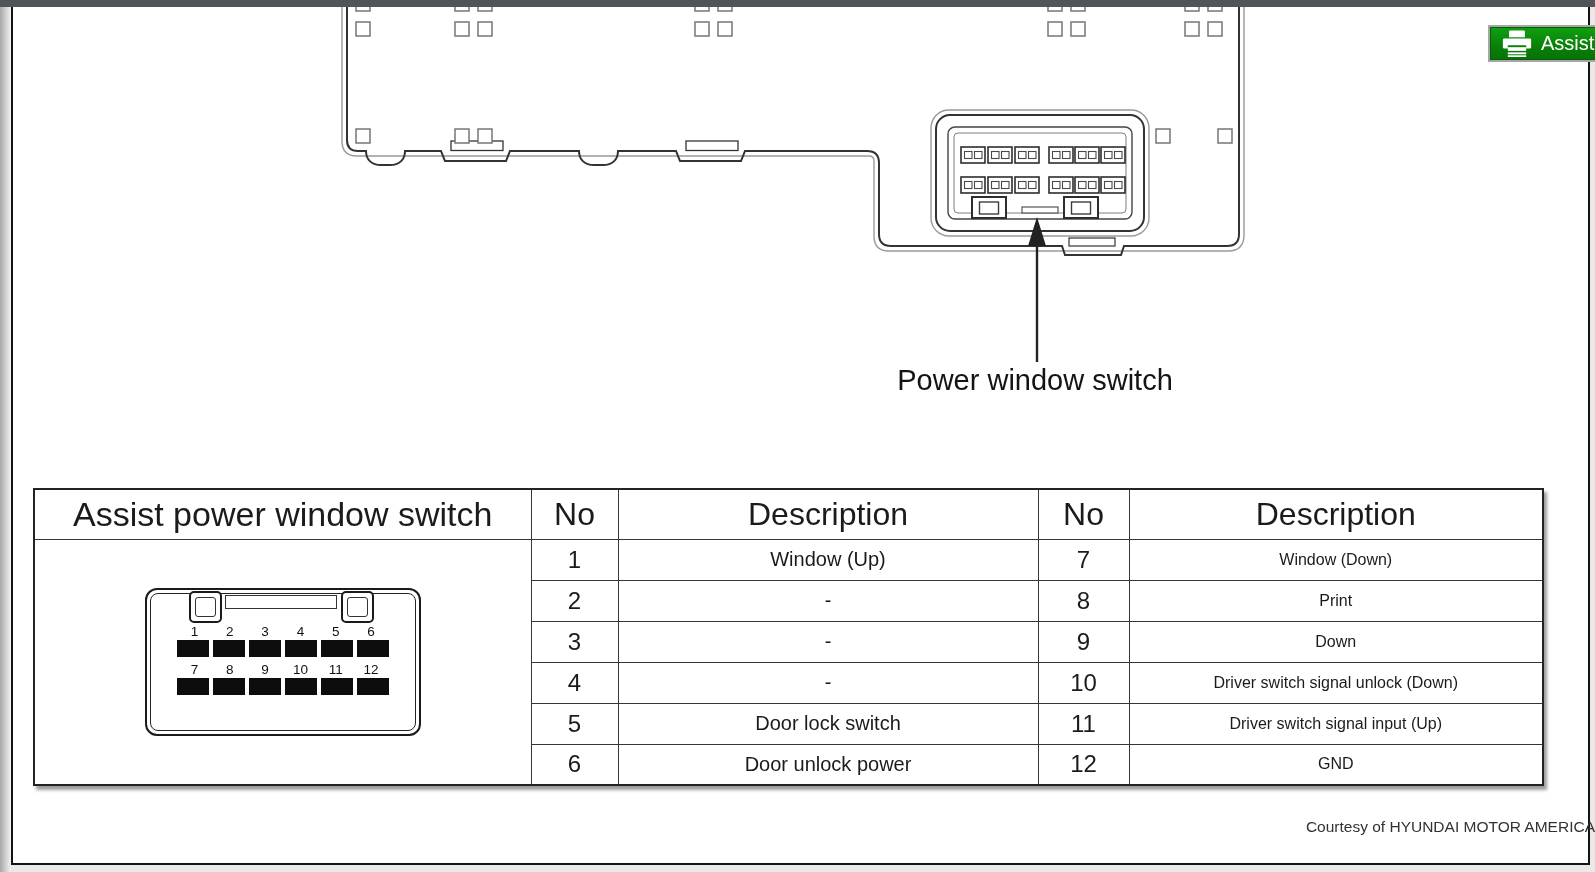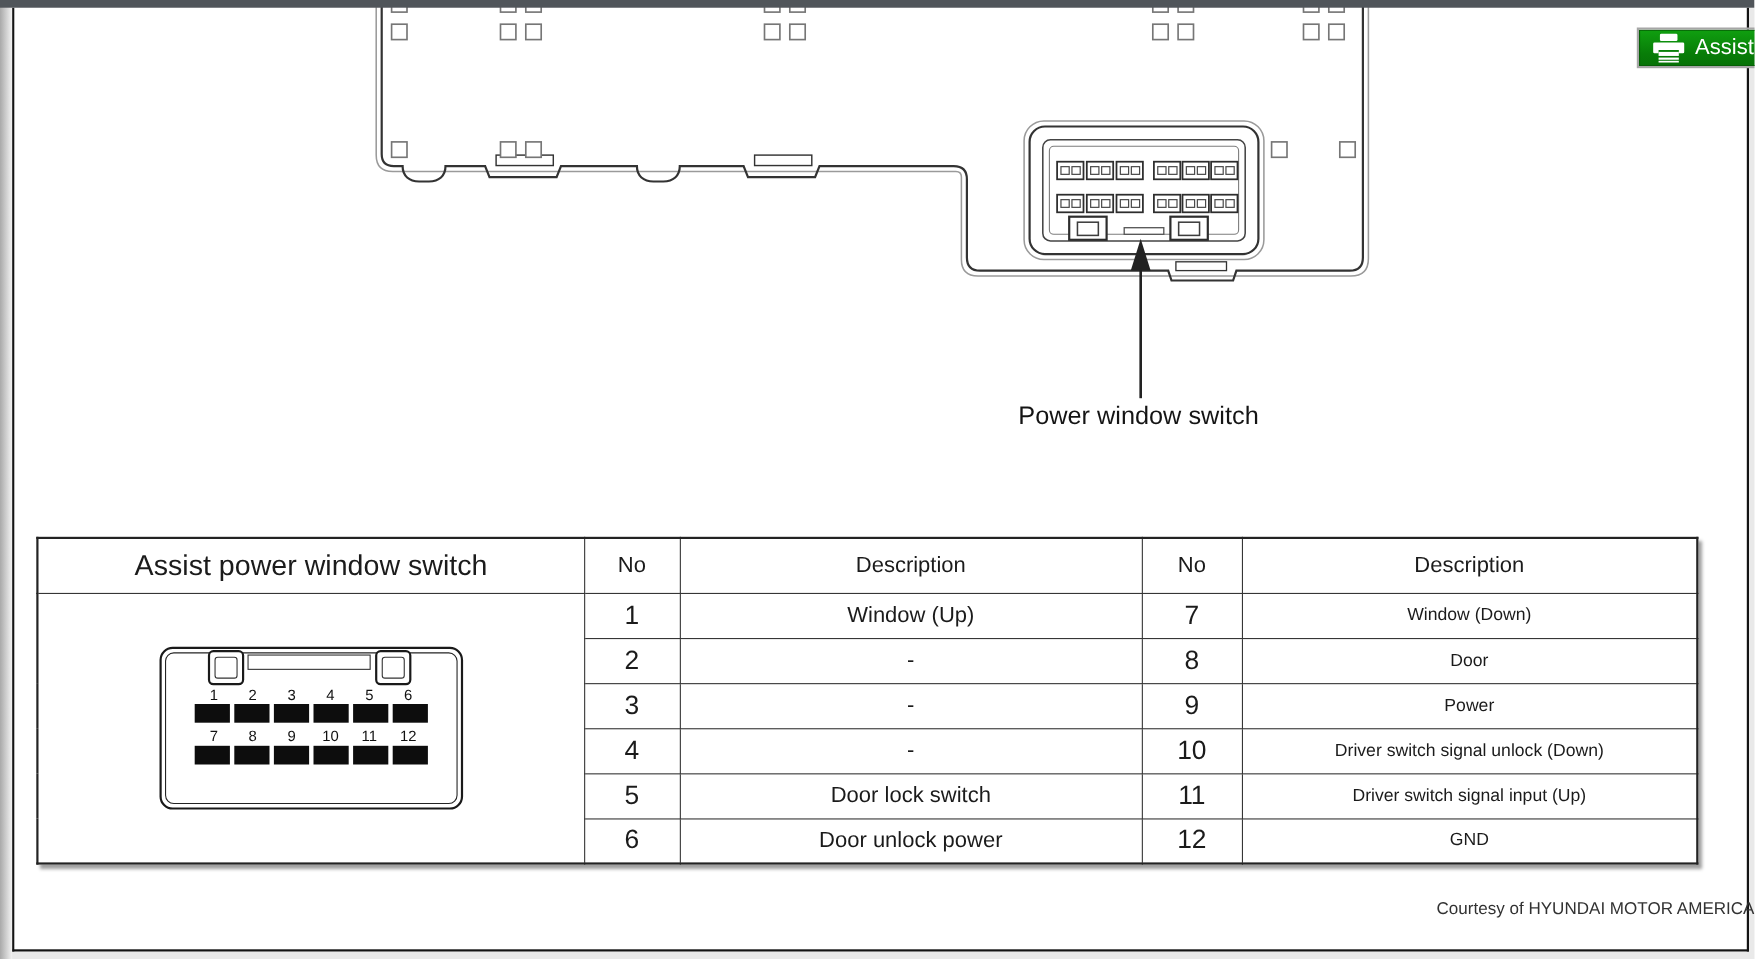--- a/index.html
+++ b/index.html
@@ -4,27 +4,27 @@
 <style>
   *{box-sizing:border-box;margin:0;padding:0}
   html,body{width:1595px;height:872px}
   body{position:relative;overflow:hidden;background:#e9e9e9;font-family:"Liberation Sans",sans-serif;color:#1b1b1b}
 
   .page{position:absolute;left:11px;top:7px;width:1579px;height:858px;background:#fff;border:2px solid #141414;border-top:none}
   .edge-strip{position:absolute;left:0;top:0;width:11px;height:872px;background:linear-gradient(to right,#a9a9a9,#f3f3f3);z-index:30}
   .topbar{position:absolute;left:0;top:0;width:1595px;height:7px;background:#50555a;z-index:40}
 
   .diagram-svg{position:absolute;left:0;top:0;z-index:5}
-  .diagram-label{position:absolute;left:885px;top:364px;width:300px;text-align:center;font-size:23px;color:#141414;z-index:6}
+  .diagram-label{position:absolute;left:885px;top:364px;width:300px;text-align:center;font-size:29px;color:#141414;z-index:6}
 
   
   .pin-table{position:absolute;left:33px;top:488px;z-index:6;border-collapse:collapse;table-layout:fixed;background:#fff;border:2.5px solid #232323;box-shadow:3px 4px 3px rgba(0,0,0,.38)}
   .pin-table td{border:1.7px solid #363636;text-align:center;vertical-align:middle;overflow:hidden}
-  .pin-table tr.hdr td{height:50px;font-size:20px}
-  .pin-table tr.hdr td.sw-hdr{font-size:26px}
+  .pin-table tr.hdr td{height:50px;font-size:32px}
+  .pin-table tr.hdr td.sw-hdr{font-size:34px}
   .pin-table tr.r td{height:41px}
   .no-cell{font-size:24px}
   .desc-l{font-size:20px}
   .desc-r{font-size:16px}
   .conn-cell{vertical-align:middle}
 
   
   .conn{position:relative;width:276px;height:148px;margin:0 auto}
   .conn .outline{position:absolute;inset:0;border:2.5px solid #1a1a1a;border-radius:12px}
   .conn .outline2{position:absolute;inset:5px;border:1.5px solid #242424;border-radius:8px}
@@ -187,27 +187,27 @@
     </td>
     <td class="no-cell">1</td>
     <td class="desc-l">Window (Up)</td>
     <td class="no-cell">7</td>
     <td class="desc-r">Window (Down)</td>
   </tr>
   <tr class="r">
     <td class="no-cell">2</td>
     <td class="desc-l">-</td>
     <td class="no-cell">8</td>
-    <td class="desc-r">Door</td>
+    <td class="desc-r">Print</td>
   </tr>
   <tr class="r">
     <td class="no-cell">3</td>
     <td class="desc-l">-</td>
     <td class="no-cell">9</td>
-    <td class="desc-r">Power</td>
+    <td class="desc-r">Down</td>
   </tr>
   <tr class="r">
     <td class="no-cell">4</td>
     <td class="desc-l">-</td>
     <td class="no-cell">10</td>
     <td class="desc-r">Driver switch signal unlock (Down)</td>
   </tr>
   <tr class="r">
     <td class="no-cell">5</td>
     <td class="desc-l">Door lock switch</td>

